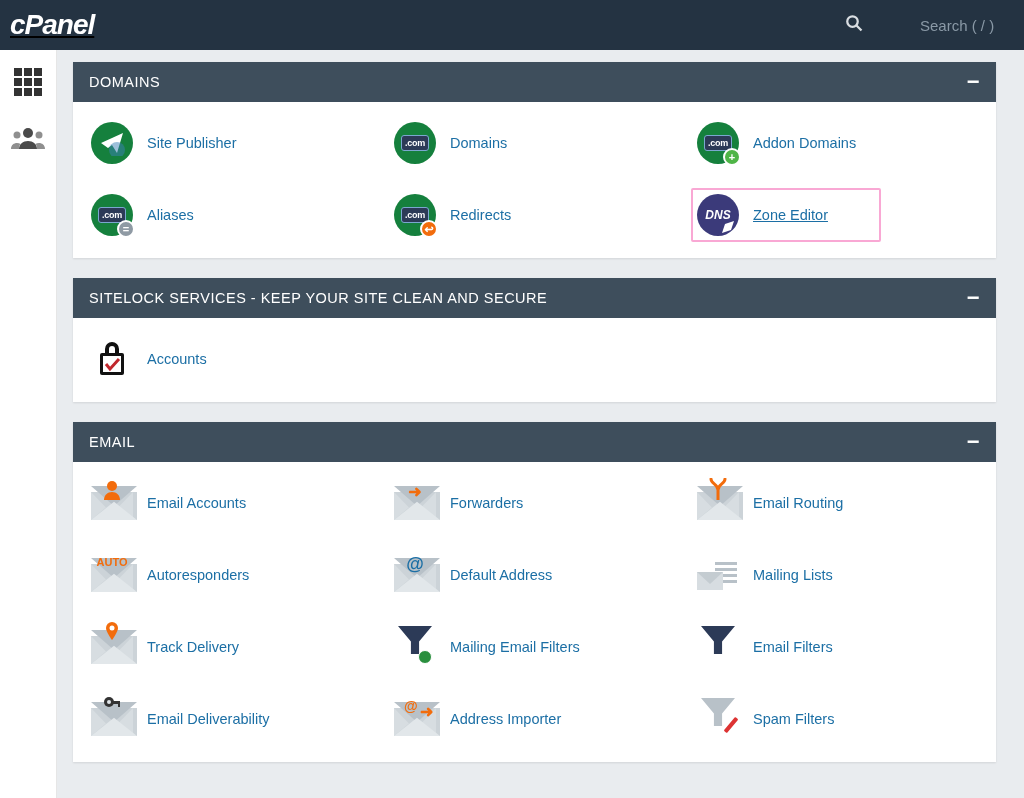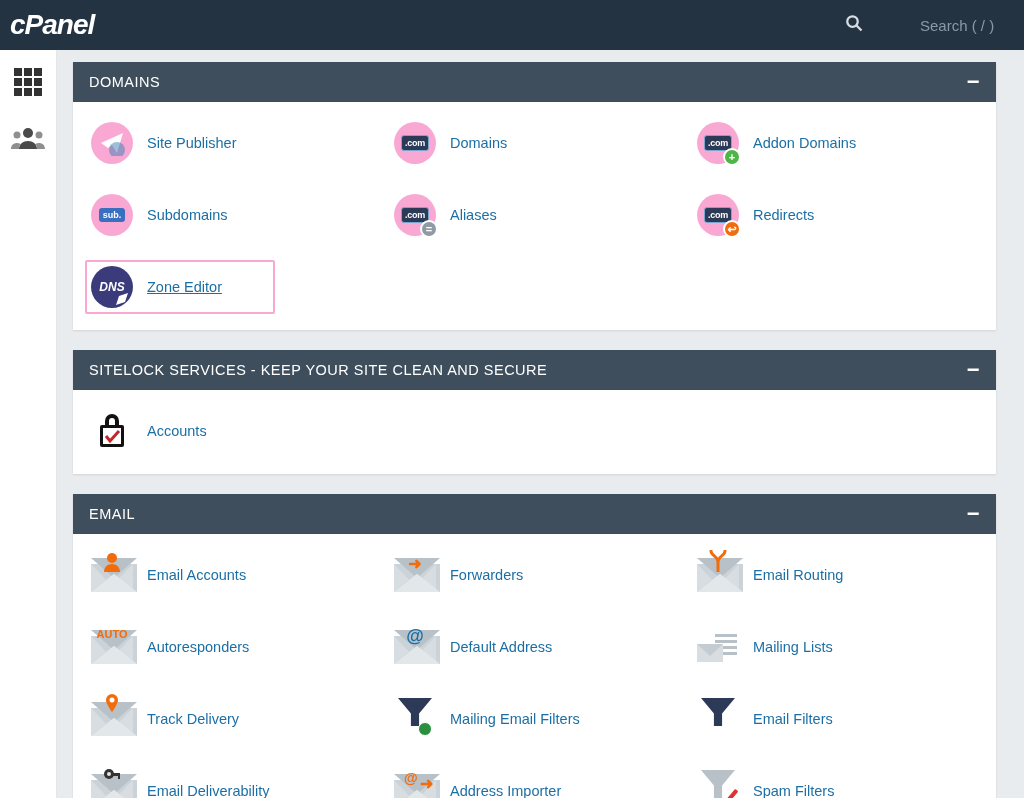--- a/index.html
+++ b/index.html
@@ -7,21 +7,21 @@
 
   
   .topbar {
     height: 50px;
     background: #243342;
     display: flex;
     align-items: center;
     justify-content: space-between;
     padding: 0 14px 0 10px;
   }
-  .logo-wrap { display: flex; align-items: center; }
+  .logo-wrap { display: flex; align-items: center; text-decoration: underline; }
   .logo {
     font-family: "Trebuchet MS", Arial, sans-serif;
     font-style: italic;
     font-weight: 700;
     font-size: 28px;
     color: #fff;
     letter-spacing: -1px;
     display: flex;
     align-items: center;
   }
@@ -129,21 +129,21 @@
 
   
   .circle {
     width: 42px; height: 42px;
     border-radius: 50%;
     display: flex;
     align-items: center;
     justify-content: center;
     position: relative;
   }
-  .navy { background: #f9a8d4; }
+  .navy { background: #15803d; }
   .com-box {
     background: #2c3a57;
     border: 1.5px solid #7aa7cf;
     border-radius: 3px;
     color: #fff;
     font-size: 9px;
     font-weight: 700;
     padding: 2px 3px;
     letter-spacing: -0.3px;
   }
@@ -357,28 +357,20 @@
           <div class="item">
             <div class="icon">
                 <div class="circle navy">
                   <span class="com-box">.com</span>
                   <span class="badge-br badge-green">+</span>
                 </div>
               </div>
             <span class="item-label">Addon Domains</span>
           </div>
 
-          <div class="item">
-            <div class="icon">
-                <div class="circle navy">
-                  <span class="sub-box">sub.</span>
-                </div>
-              </div>
-            <span class="item-label">Subdomains</span>
-          </div>
 
           <div class="item">
             <div class="icon">
                 <div class="circle navy">
                   <span class="com-box">.com</span>
                   <span class="badge-br badge-grey">=</span>
                 </div>
               </div>
             <span class="item-label">Aliases</span>
           </div>

